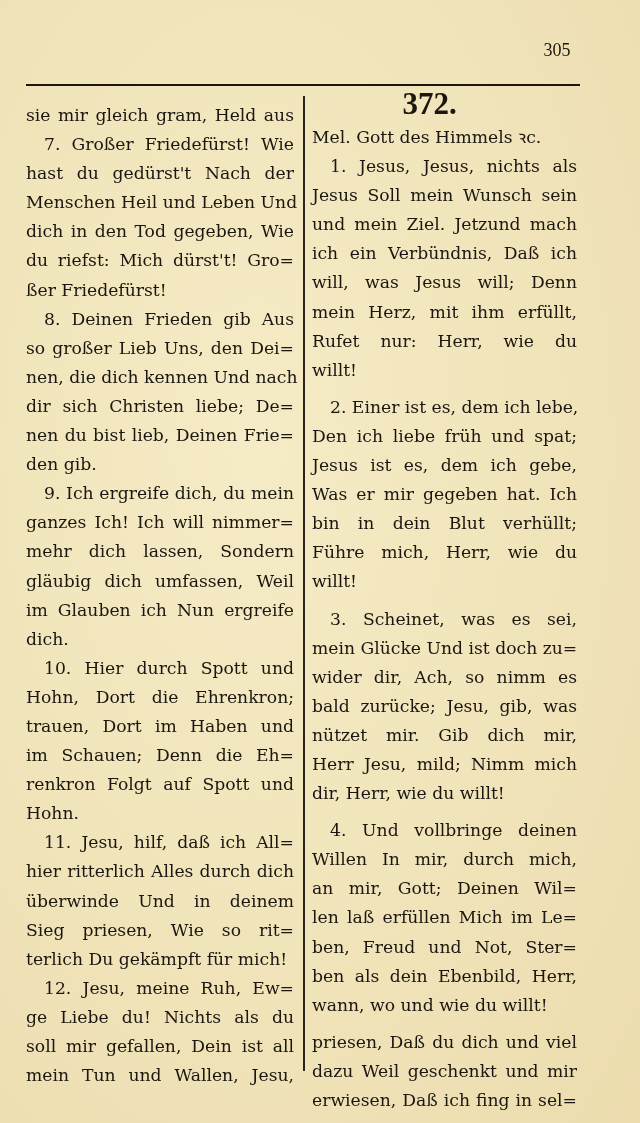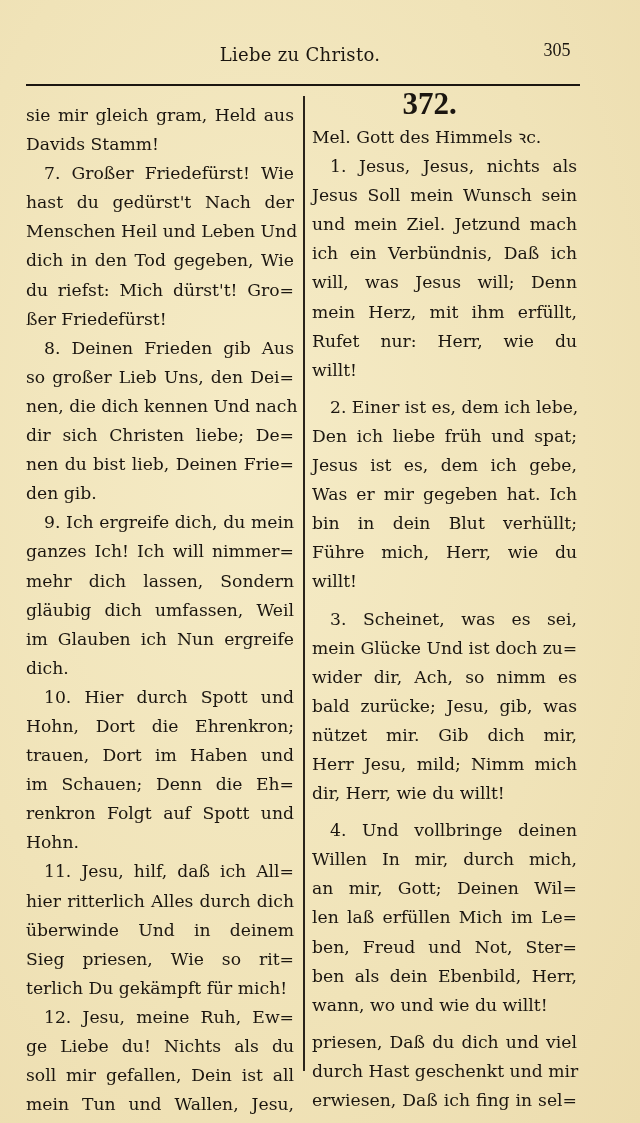--- a/index.html
+++ b/index.html
@@ -42,29 +42,27 @@
     line-height:32px; height:35px; font-family:"Liberation Serif", serif;
     padding-right:30px;
   }
   .gap { display:block; height:8px; }
 </style>
 </head>
 <body>
 
 <div class="page">
 
-  <div class="header-title">Liebe zu Christo.</div>
   <div class="page-number">305</div>
   <div class="header-rule"></div>
 
   <div class="divider"></div>
 
   <div class="col col-left">
     <span class="line">sie mir gleich gram, Held aus</span>
-    <span class="line last">Davids Stamm!</span>
     <span class="line indent">7. Großer Friedefürst! Wie</span>
     <span class="line">hast du gedürst't Nach der</span>
     <span class="line">Menschen Heil und Leben Und</span>
     <span class="line">dich in den Tod gegeben, Wie</span>
     <span class="line">du riefst: Mich dürst't! Gro=</span>
     <span class="line last">ßer Friedefürst!</span>
     <span class="line indent">8. Deinen Frieden gib Aus</span>
     <span class="line">so großer Lieb Uns, den Dei=</span>
     <span class="line">nen, die dich kennen Und nach</span>
     <span class="line">dir sich Christen liebe; De=</span>
@@ -138,19 +136,19 @@
       <span class="line">an mir, Gott; Deinen Wil=</span>
       <span class="line">len laß erfüllen Mich im Le=</span>
       <span class="line">ben, Freud und Not, Ster=</span>
       <span class="line">ben als dein Ebenbild, Herr,</span>
       <span class="line last">wann, wo und wie du willt!</span>
     </div>
     <span class="gap"></span>
 
     <div>
       <span class="line">priesen, Daß du dich und viel</span>
-      <span class="line">durch Hast geschenkt und mir</span>
+      <span class="line">dazu Weil geschenkt und mir</span>
       <span class="line">erwiesen, Daß ich fing in sel=</span>
 
     </div>
   </div>
 
 </div>
 
 </body></html>

